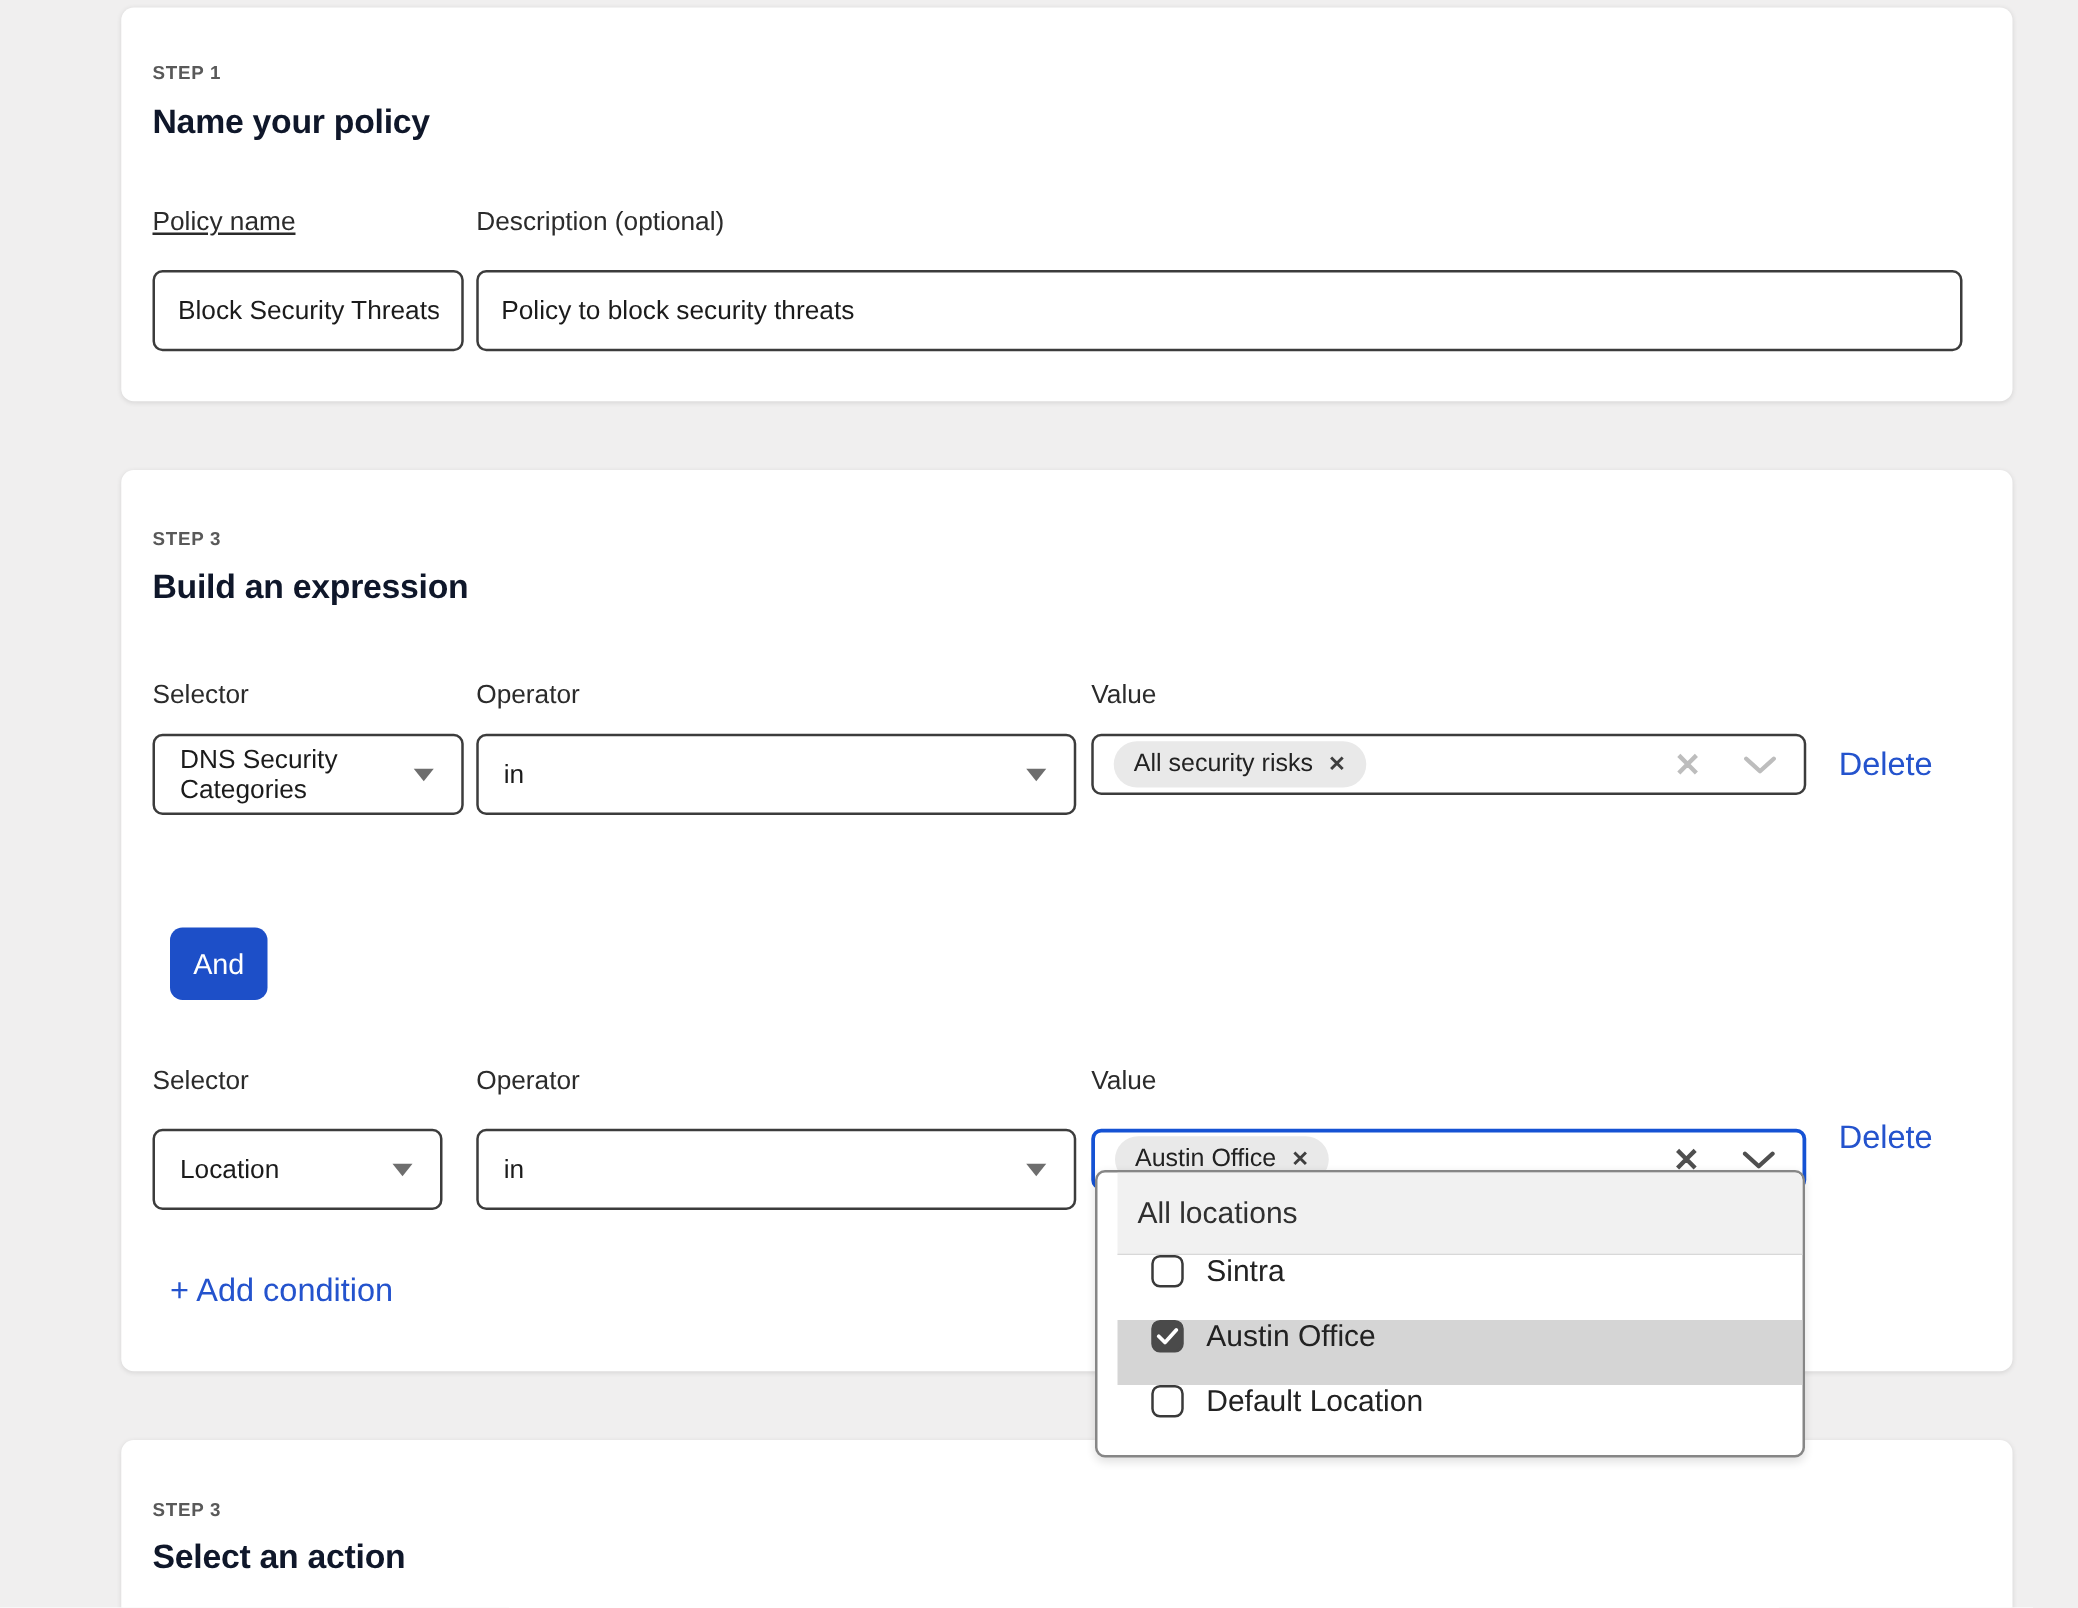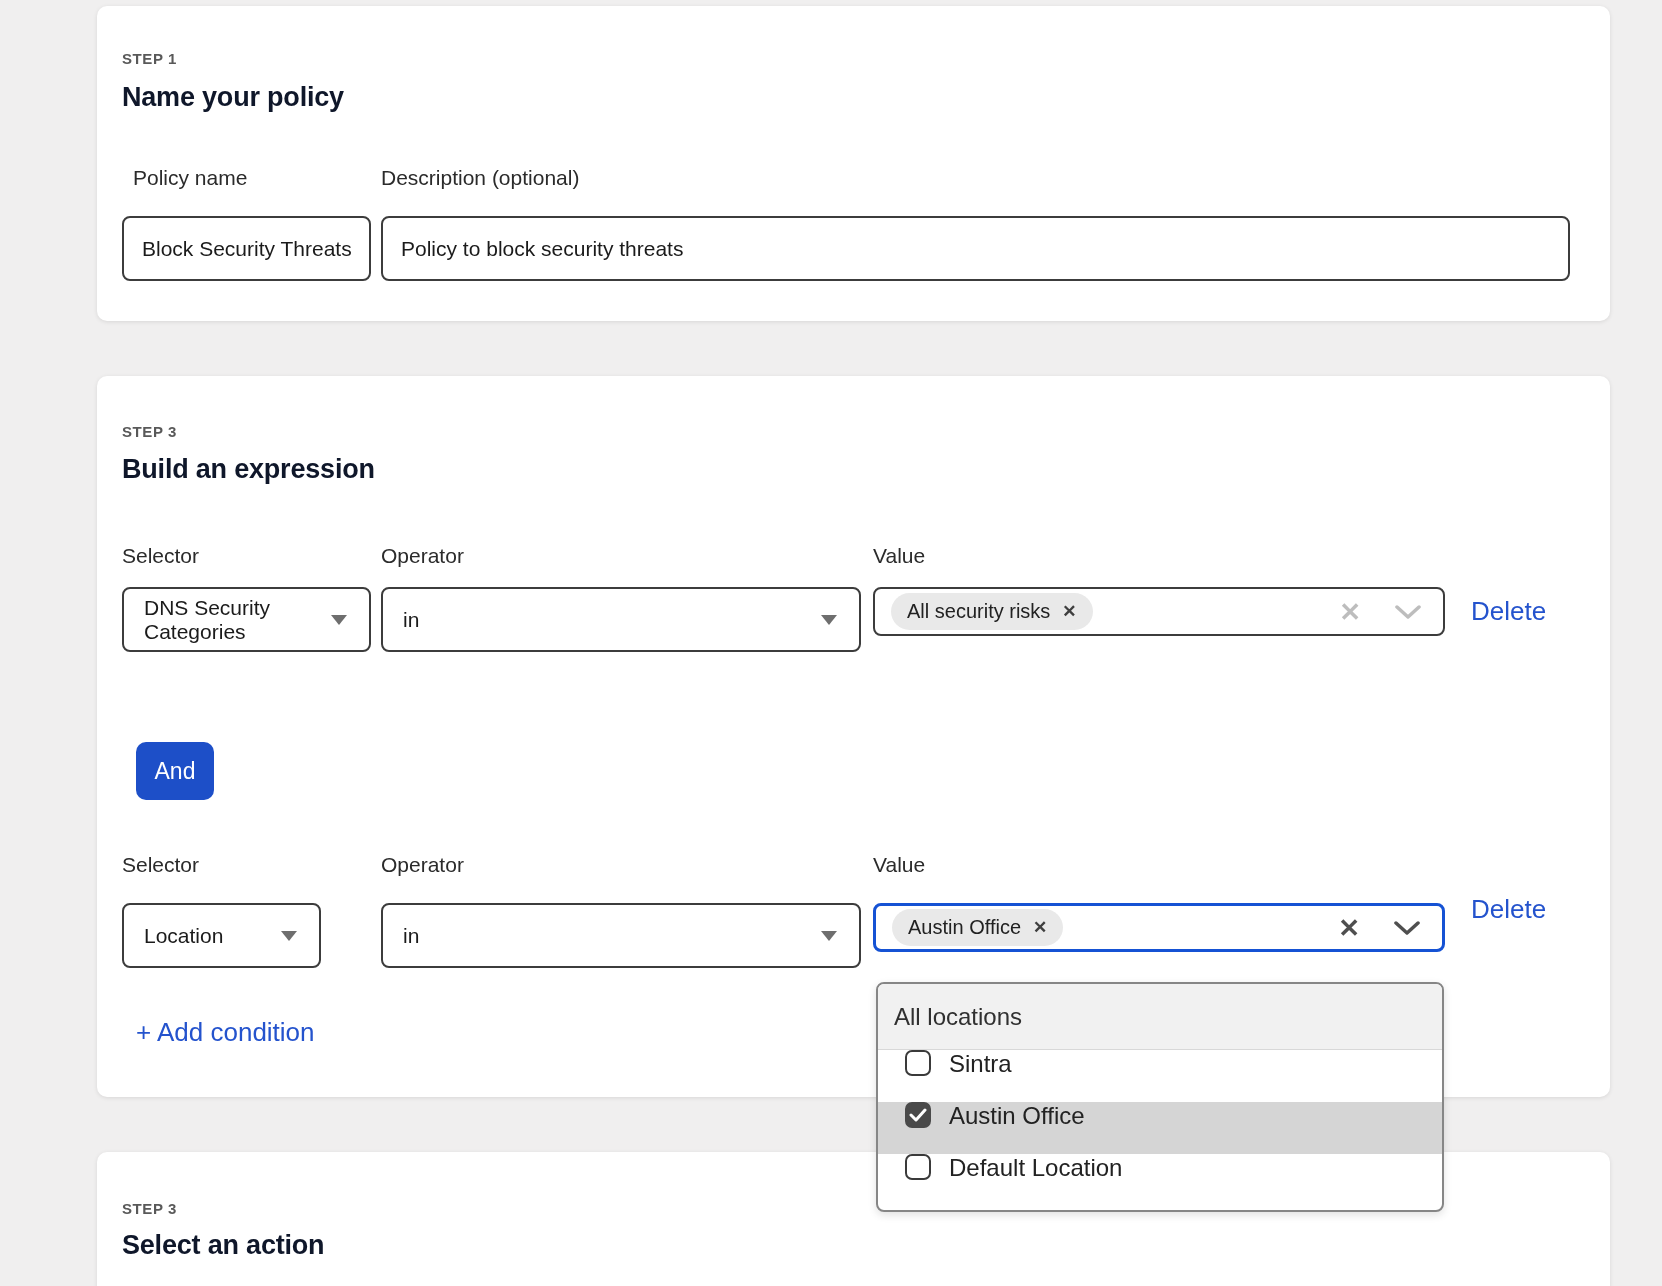--- a/index.html
+++ b/index.html
@@ -93,24 +93,24 @@
     font-family:"Liberation Sans",sans-serif; font-size:23px; cursor:pointer;
   }
 
   .add-condition {
     position:absolute; left:39px; top:641px;
     font-size:26px; color:#2453cd; cursor:pointer;
   }
 
   
   .dropdown-panel {
-    position:absolute; left:848px; top:982px; width:568px; height:230px;
+    position:absolute; left:848px; top:936px; width:568px; height:230px;
     background:#ffffff; border:2px solid #868686; border-radius:8px;
     box-shadow:0 3px 8px rgba(0,0,0,0.12);
-    overflow:hidden; z-index:10;
+    overflow:hidden; z-index:10;padding-left:16px;
   }
   .dd-header {
     height:66px; background:#f1f1f1; border-bottom:1px solid #d8d8d8;
     display:flex; align-items:center; padding-left:16px;
     font-size:24px; color:#303030; cursor:pointer;
   }
   .dd-row {
     height:52px; display:flex; align-items:flex-start; padding-left:27px; cursor:pointer;
   }
   .dd-row.highlighted { background:#d5d5d5; }
@@ -124,21 +124,21 @@
 </style>
 </head>
 <body>
 
 <div class="stage">
 
   <section class="card" id="card-step1">
     <div class="step-label" style="top:44px;">STEP 1</div>
     <h1 class="section-title" style="top:76px;">Name your policy</h1>
 
-    <div class="field-label" style="left:36px; top:160px;">Policy name</div>
+    <div class="field-label" style="left:25px; top:160px;text-decoration:underline;">Policy name</div>
     <div class="field-label" style="left:284px; top:160px;">Description (optional)</div>
 
     <input class="text-input" style="left: 284px; top: 210px; width: 1189px;" type="text" value="Policy to block security threats">
     <input class="text-input" style="left: 25px; top: 210px; width: 249px;" type="text" value="Block Security Threats">
   </section>
 
   <section class="card" id="card-step2">
     <div class="step-label" style="top:47px;">STEP 3</div>
     <h1 class="section-title" style="top:78px;">Build an expression</h1>
 
@@ -167,21 +167,21 @@
       </span>
     </div>
     <a class="delete-link" style="top:220px;">Delete</a>
 
     <button class="and-button">And</button>
 
     <div class="field-label" style="left:25px;  top:477px;">Selector</div>
     <div class="field-label" style="left:284px; top:477px;">Operator</div>
     <div class="field-label" style="left:776px; top:477px;">Value</div>
 
-    <div class="select-box" style="left:25px; top:527px; width:199px;">
+    <div class="select-box" style="left:25px; top:527px; width:232px;">
       <span>Location</span>
       <i class="tri"></i>
     </div>
     <div class="select-box" style="left:284px; top:527px; width:480px;">
       <span>in</span>
       <i class="tri"></i>
     </div>
     <div class="value-box focused icons-dark" style="top:527px;">
       <span class="chip">
         <span>Austin Office</span>

